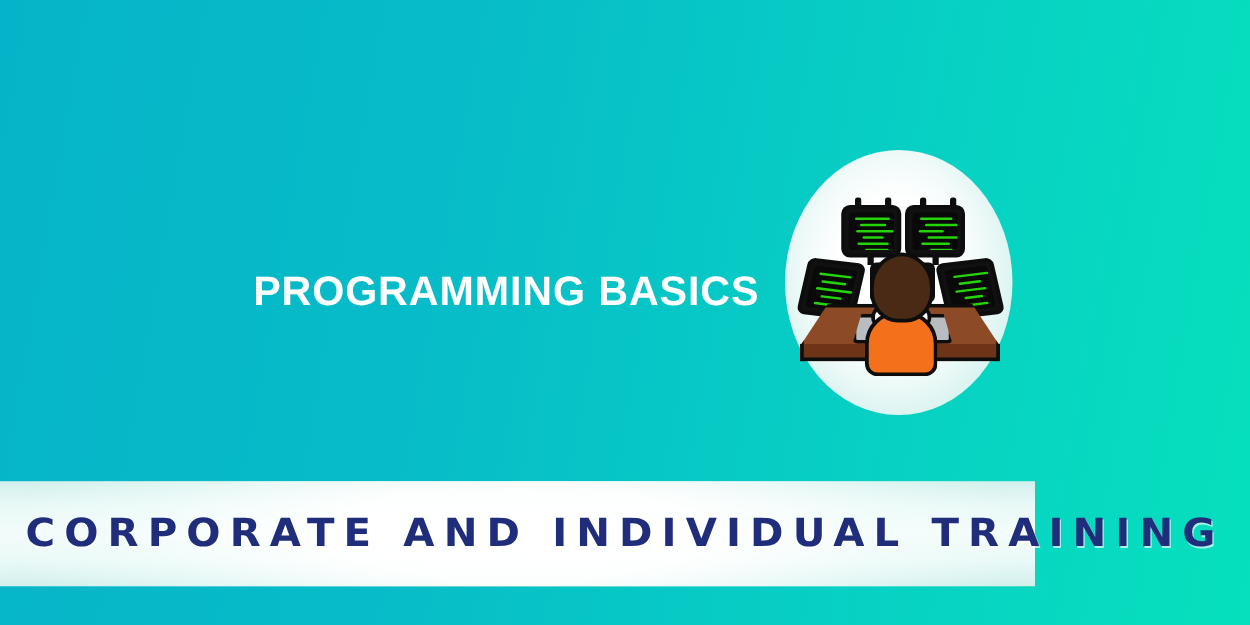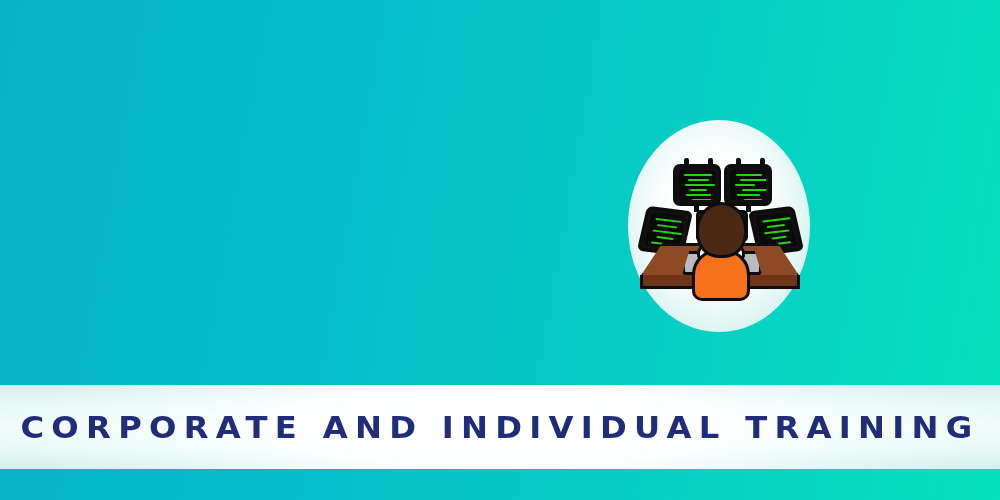--- a/index.html
+++ b/index.html
@@ -141,21 +141,21 @@
     width:51px; height:56px;
     background:#4a2a14;
     border:3px solid #0d0d0d;
     border-radius:50% 50% 44% 44%;
   }
 
   
   #banner {
     position:absolute;
     left:0; top:385px;
-    width:1000px; height:84px;
+    width:828px; height:84px;
     background:
       radial-gradient(ellipse 62% 150% at 50% 50%,
         rgba(255,255,255,0.98) 0%, rgba(255,255,255,0.92) 30%,
         rgba(240,252,250,0.55) 58%, rgba(214,242,238,0.22) 80%,
         rgba(204,238,234,0.05) 100%),
       linear-gradient(180deg, #d2f0ec 0%, #eefbf9 24%, #fbfefe 50%,
         #eefbf9 76%, #d2f0ec 100%);
   }
   #banner-text {
     position:absolute;
@@ -172,20 +172,21 @@
     font-family:"DejaVu Sans", sans-serif;
     text-shadow:1px 1px 0 rgba(255,255,255,0.65);
     transform:scaleX(1.04);
   }
 </style>
 </head>
 <body>
 
 <div id="stage">
 
+  <div id="headline">PROGRAMMING BASICS</div>
 
   <div id="illustration">
 
     <div id="glow"></div>
 
     <div class="mon" id="mon-l">
       <div class="screen">
         <div class="code" style="left:5px;  top:5px;  width:26px;"></div>
         <div class="code" style="left:8px;  top:11px; width:20px;"></div>
         <div class="code" style="left:5px;  top:17px; width:29px;"></div>

